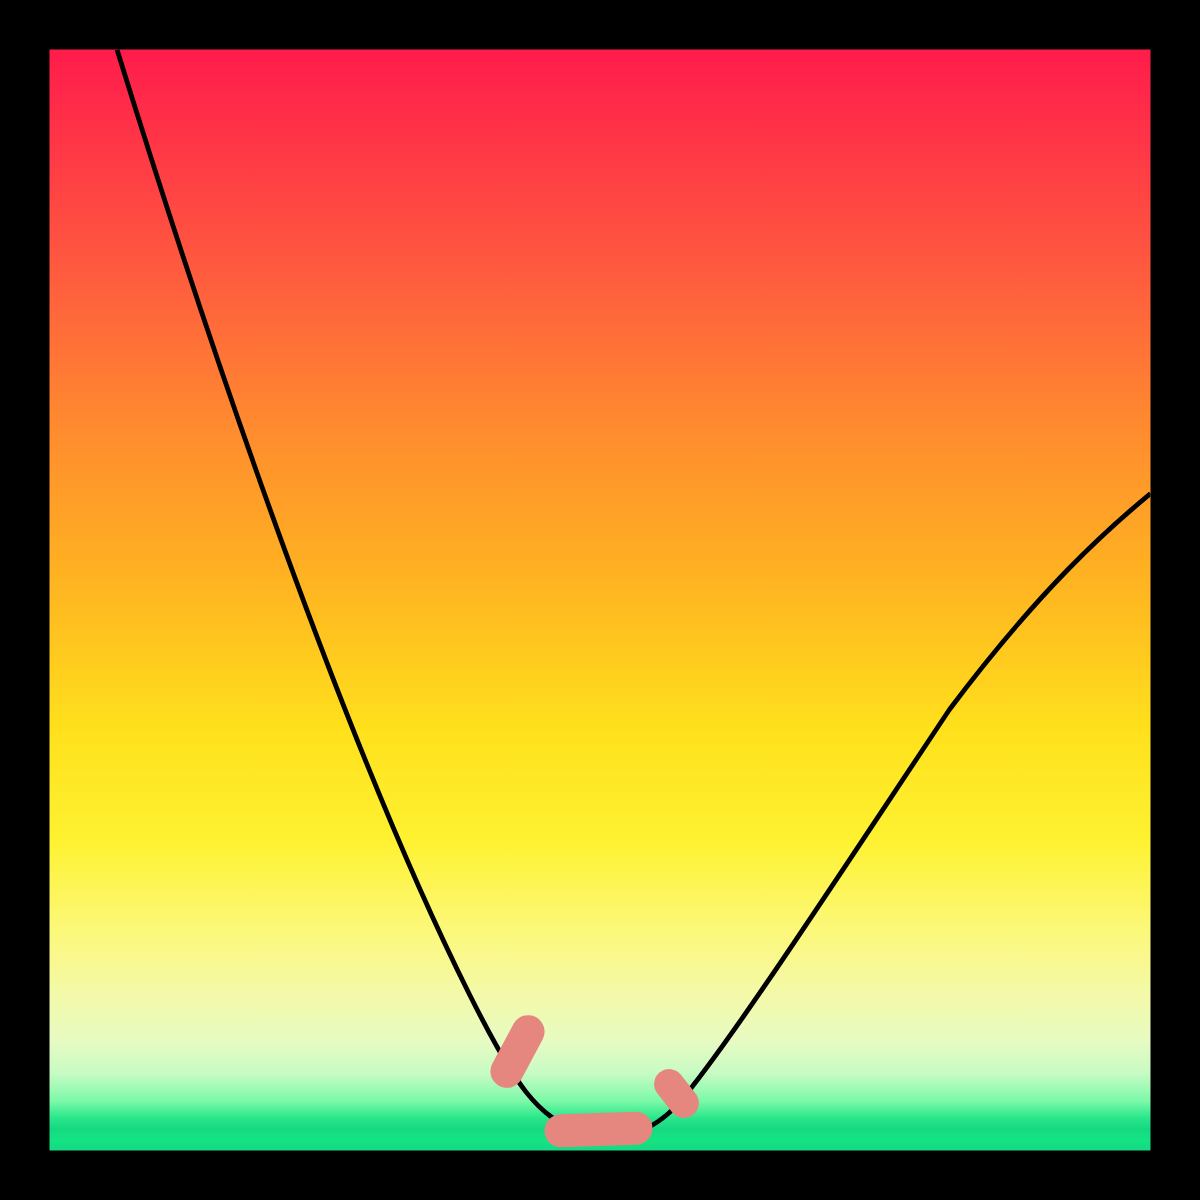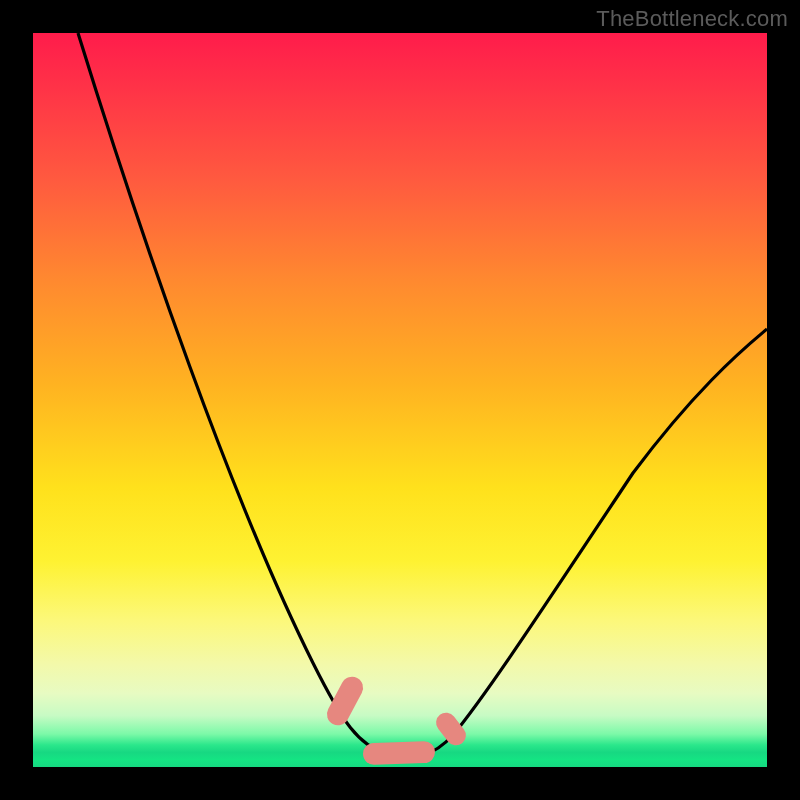--- a/index.html
+++ b/index.html
@@ -88,15 +88,14 @@
         </g>
 
         <g transform="translate(418,696) rotate(52)">
           <rect x="-18" y="-10" width="36" height="20" rx="10" ry="10"></rect>
         </g>
       </g>
     </svg>
 
   </div>
 
-  <div class="watermark">TheBottleneck.com</div>
 
 </div>
 
 </body></html>

